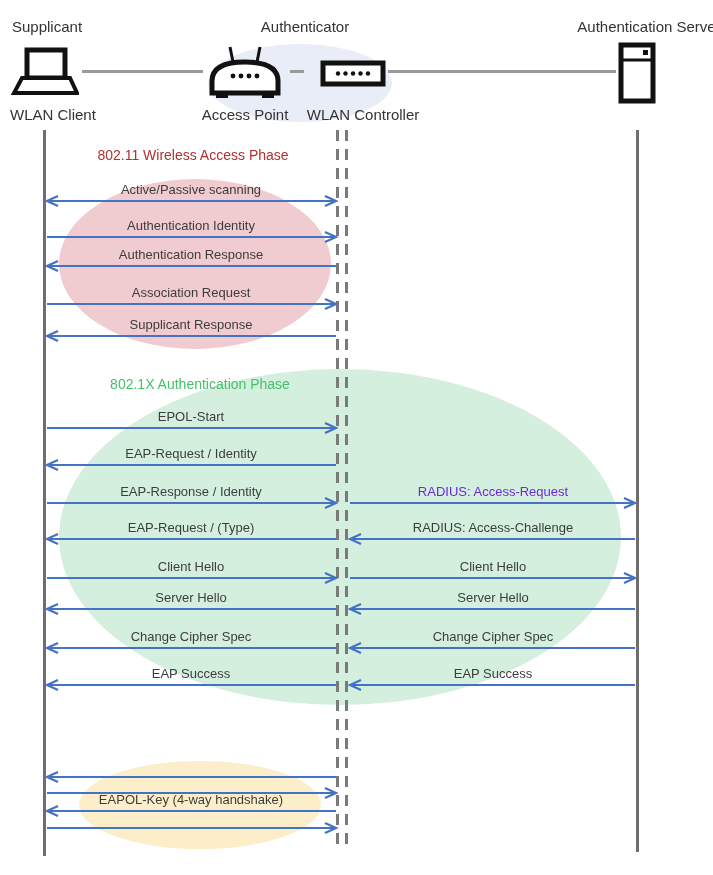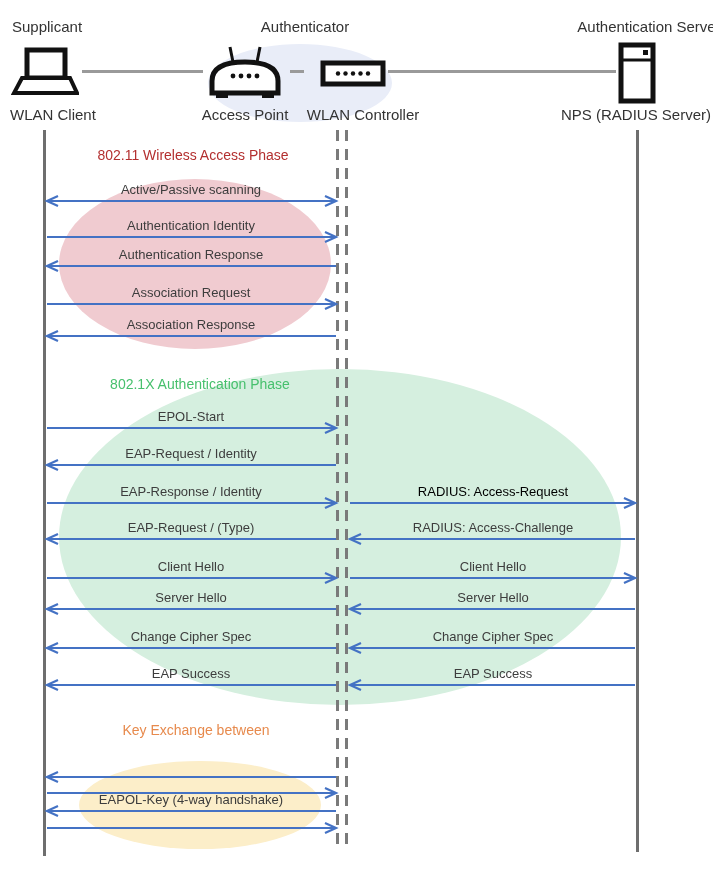--- a/index.html
+++ b/index.html
@@ -74,21 +74,20 @@
     <svg width="38" height="62" viewBox="0 0 38 62">
       <rect x="3" y="3" width="32" height="56" fill="#fff" stroke="#111" stroke-width="5"></rect>
       <line x1="3" y1="18" x2="35" y2="18" stroke="#111" stroke-width="3"></line>
       <rect x="25" y="8" width="5" height="5" fill="#111"></rect>
     </svg>
   </span>
 
   <div class="dev-label" style="left:10px;">WLAN Client</div>
   <div class="dev-label centered" style="left:245px;">Access Point</div>
   <div class="dev-label centered" style="left:363px;">WLAN Controller</div>
-  <div class="dev-label centered" style="left:636px;">NPS (RADIUS Server)</div>
 
   <div class="lifeline" style="left: 43px; height: 726px; background: rgb(110, 110, 110);"></div>
   <div class="dashedline" style="left: 336px; background: repeating-linear-gradient(rgb(122, 122, 122) 0px, rgb(122, 122, 122) 11px, transparent 11px, transparent 19px);"></div>
   <div class="dashedline" style="left: 345px; background: repeating-linear-gradient(rgb(122, 122, 122) 0px, rgb(122, 122, 122) 11px, transparent 11px, transparent 19px);"></div>
   <div class="lifeline" style="left: 636px; height: 722px; background: rgb(110, 110, 110);"></div>
 
   <svg class="arrows" id="arrows" width="713" height="875">
       <g>
         <line x1="47" y1="201" x2="336" y2="201" stroke="#4472c4" stroke-width="2"></line>
         <path d="M 325 196 L 336 201 L 325 206" fill="none" stroke="#4472c4" stroke-width="2.2"></path>
@@ -182,41 +181,40 @@
         <line x1="47" y1="828" x2="336" y2="828" stroke="#4472c4" stroke-width="2"></line>
         <path d="M 325 823 L 336 828 L 325 833" fill="none" stroke="#4472c4" stroke-width="2.2"></path>
       </g>
     </svg>
 
   <div id="msg-labels">
       <div class="msg-label" style="left: 191px; top: 182px; color: rgb(61, 61, 61);">Active/Passive scanning</div>
       <div class="msg-label" style="left: 191px; top: 218px; color: rgb(61, 61, 61);">Authentication Identity</div>
       <div class="msg-label" style="left: 191px; top: 247px; color: rgb(61, 61, 61);">Authentication Response</div>
       <div class="msg-label" style="left: 191px; top: 285px; color: rgb(61, 61, 61);">Association Request</div>
-      <div class="msg-label" style="left: 191px; top: 317px; color: rgb(61, 61, 61);">Association Response</div>
+      <div class="msg-label" style="left: 191px; top: 317px; color: rgb(61, 61, 61);">Supplicant Response</div>
       <div class="msg-label" style="left: 191px; top: 409px; color: rgb(61, 61, 61);">EPOL-Start</div>
       <div class="msg-label" style="left: 191px; top: 446px; color: rgb(61, 61, 61);">EAP-Request / Identity</div>
       <div class="msg-label" style="left: 191px; top: 484px; color: rgb(61, 61, 61);">EAP-Response / Identity</div>
-      <div class="msg-label" style="left: 493px; top: 484px; color: #000000;">RADIUS: Access-Request</div>
+      <div class="msg-label" style="left: 493px; top: 484px; color: #6d28d9;">RADIUS: Access-Request</div>
       <div class="msg-label" style="left: 191px; top: 520px; color: rgb(61, 61, 61);">EAP-Request / (Type)</div>
       <div class="msg-label" style="left: 493px; top: 520px; color: rgb(61, 61, 61);">RADIUS: Access-Challenge</div>
       <div class="msg-label" style="left: 191px; top: 559px; color: rgb(61, 61, 61);">Client Hello</div>
       <div class="msg-label" style="left: 493px; top: 559px; color: rgb(61, 61, 61);">Client Hello</div>
       <div class="msg-label" style="left: 191px; top: 590px; color: rgb(61, 61, 61);">Server Hello</div>
       <div class="msg-label" style="left: 493px; top: 590px; color: rgb(61, 61, 61);">Server Hello</div>
       <div class="msg-label" style="left: 191px; top: 629px; color: rgb(61, 61, 61);">Change Cipher Spec</div>
       <div class="msg-label" style="left: 493px; top: 629px; color: rgb(61, 61, 61);">Change Cipher Spec</div>
       <div class="msg-label" style="left: 191px; top: 666px; color: rgb(61, 61, 61);">EAP Success</div>
       <div class="msg-label" style="left: 493px; top: 666px; color: rgb(61, 61, 61);">EAP Success</div>
       <div class="msg-label" style="left: 191px; top: 792px; color: rgb(61, 61, 61);">EAPOL-Key (4-way handshake)</div>
     </div>
   <div id="phase-titles">
       <div class="phase-title" style="left: 193px; top: 146px; color: rgb(179, 47, 47);">
         <div>802.11 Wireless Access Phase</div>
       </div>
       <div class="phase-title" style="left: 200px; top: 375px; color: rgb(71, 192, 109);">
         <div>802.1X Authentication Phase</div>
       </div>
       <div class="phase-title" style="left: 196px; top: 721px; color: rgb(231, 138, 77);">
-        <div>Key Exchange between</div>
       </div>
     </div>
 </div>
 
 </body></html>

